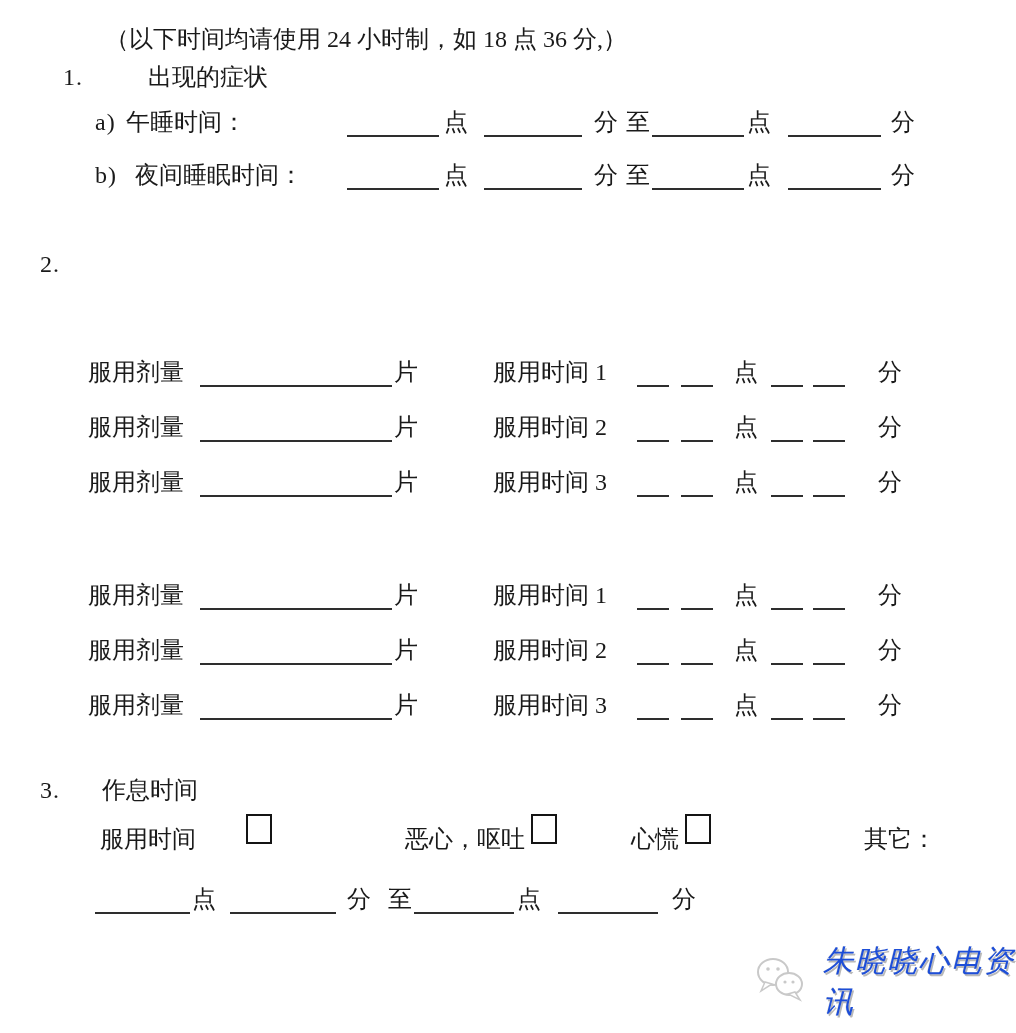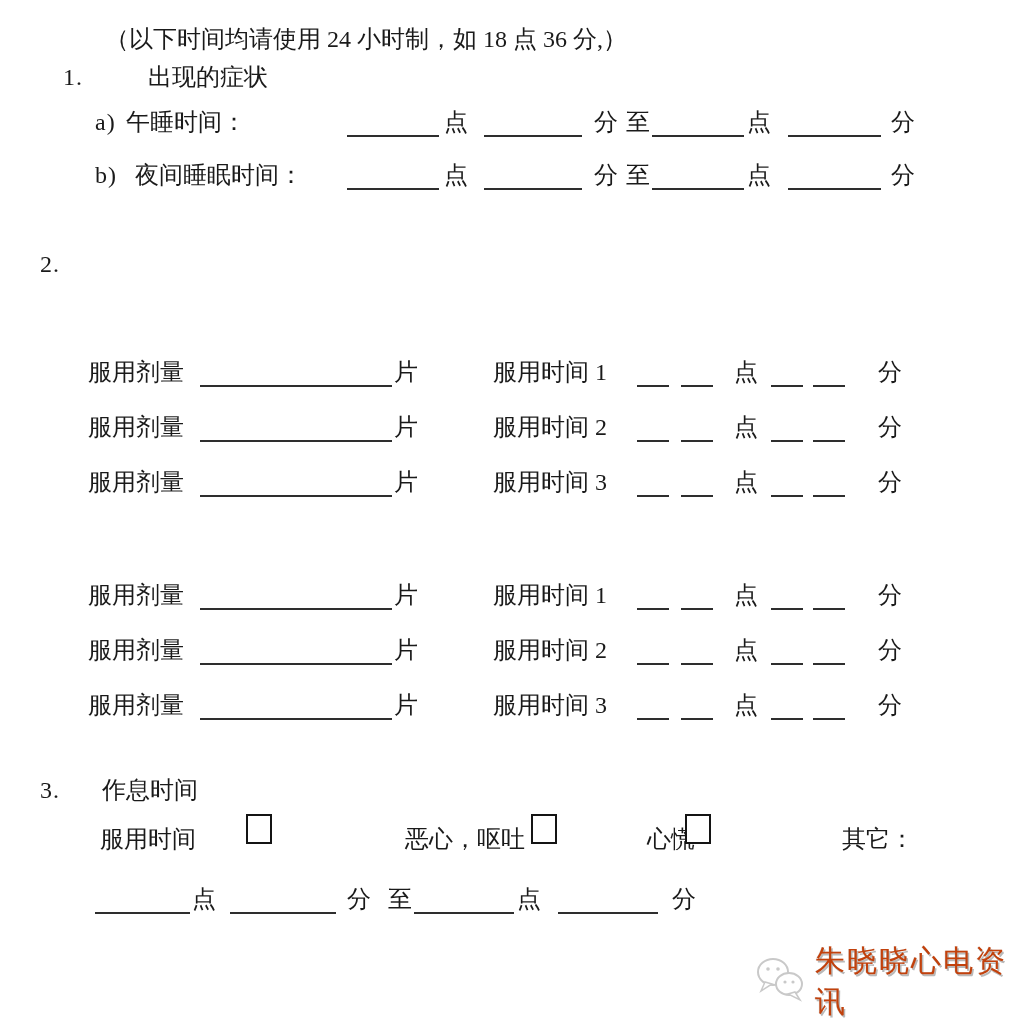--- a/index.html
+++ b/index.html
@@ -24,24 +24,25 @@
   .cbx{
     position:absolute;top:-8px;width:26px;height:30px;
     border:2px solid #141414;background:#ffffff;box-sizing:border-box;
   }
   .num{letter-spacing:1px;}
   .footer{
     position:absolute;top:956px;left:755px;height:52px;
     display:flex;align-items:center;
   }
   .brand{
-    margin-left:8px;
+    margin-left:16px;
     font-size:30px;letter-spacing:2px;
-    color:#c2410c;
+    color:#1d4ed8;
     text-shadow:1.5px 1.5px 0 #b9b9b9, -0.5px -0.5px 0 #dcdcdc;
+    font-style:italic;
   }
 </style>
 </head>
 <body>
 
 <div class="page">
 
   <div class="row" style="top:22px">
     <span class="abs" style="left:105px">（以下时间均请使用 24 小时制，如 18 点 36 分,）</span>
   </div>
@@ -166,23 +167,23 @@
   <div class="row" style="top:773px">
     <span class="abs num" style="left:40px">3.</span>
     <span class="abs" style="left:102px">作息时间</span>
   </div>
 
   <div class="row" style="top:822px">
     <span class="abs" style="left:100px">服用时间</span>
     <span class="cbx" style="left:246px"></span>
     <span class="abs" style="left:405px">恶心，呕吐</span>
     <span class="cbx" style="left:531px"></span>
-    <span class="abs" style="left:647px">心慌</span>
+    <span class="abs" style="left:631px">心慌</span>
     <span class="cbx" style="left:685px"></span>
-    <span class="abs" style="left:842px">其它：</span>
+    <span class="abs" style="left:864px">其它：</span>
   </div>
 
   <div class="row" style="top:882px">
     <span class="abs blank" style="left:95px;width:95px"></span>
     <span class="abs" style="left:192px">点</span>
     <span class="abs blank" style="left:230px;width:106px"></span>
     <span class="abs" style="left:347px">分</span>
     <span class="abs" style="left:388px">至</span>
     <span class="abs blank" style="left:414px;width:100px"></span>
     <span class="abs" style="left:517px">点</span>

